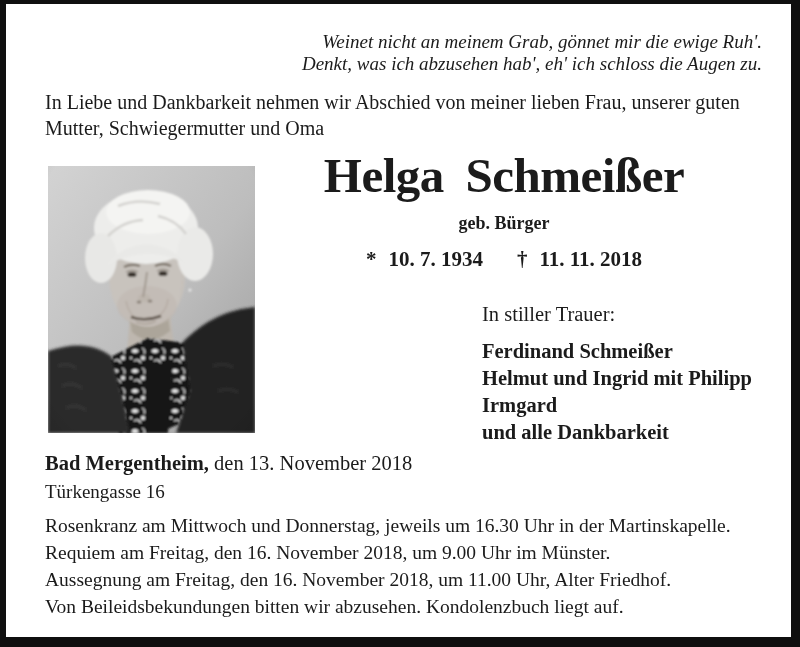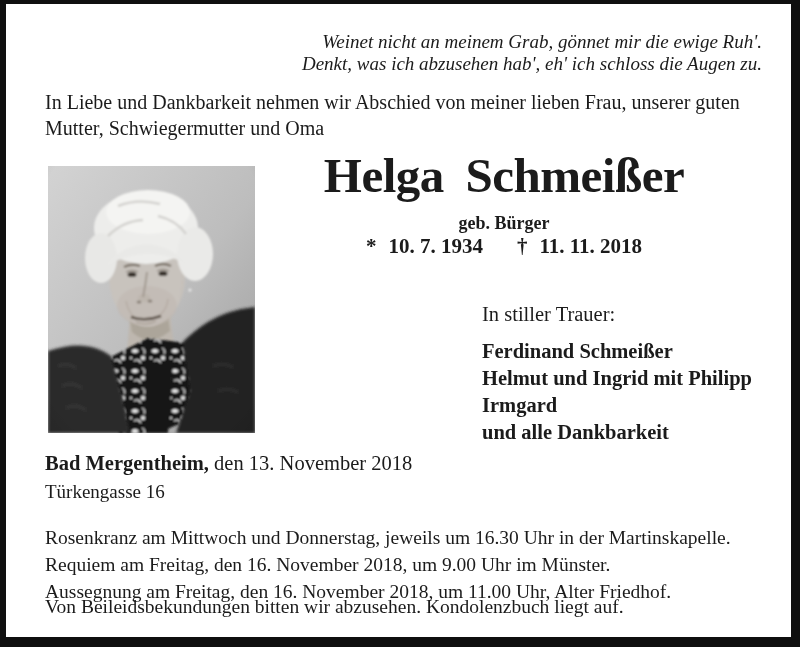--- a/index.html
+++ b/index.html
@@ -32,30 +32,30 @@
   }
   .headline{
     position:absolute;left:289px;top:150px;width:430px;
     text-align:center;
   }
   .name{
     font-size:49px;font-weight:bold;line-height:1.08;
     word-spacing:10px;letter-spacing:-0.5px;white-space:nowrap;
   }
   .maiden{font-size:18px;font-weight:bold;margin-top:10px;}
-  .dates{font-size:21px;font-weight:bold;white-space:nowrap;}
+  .dates{font-size:21px;font-weight:bold;margin-top:13px;white-space:nowrap;}
   .dates .sym{display:inline-block;margin-right:12px;}
   .dates .death{margin-left:34px;}
   .mourning{position:absolute;left:482px;top:303px;}
   .mourning .heading{font-size:20.5px;margin-bottom:12px;}
   .mourning .mname{font-size:20.5px;font-weight:bold;line-height:27px;white-space:nowrap;}
   .placeline{position:absolute;left:45px;top:452px;font-size:20.5px;white-space:nowrap;}
   .placeline .place{font-weight:bold;}
   .address{position:absolute;left:45px;top:481px;font-size:19px;}
-  .services{position:absolute;left:45px;top:512px;font-size:19.5px;margin-top:12px;}
+  .services{position:absolute;left:45px;top:512px;font-size:19.5px;}
   .services .svc{line-height:27px;white-space:nowrap;}
   .condolence{position:absolute;left:45px;top:596px;font-size:19.5px;white-space:nowrap;}
 </style>
 </head>
 <body>
 
 <div class="page">
 
   <div class="frame"></div>
 

